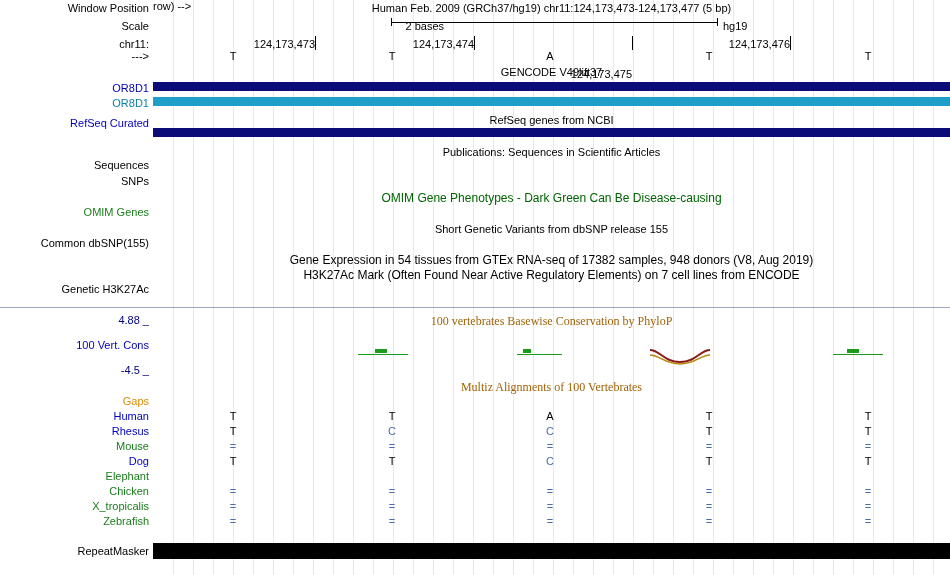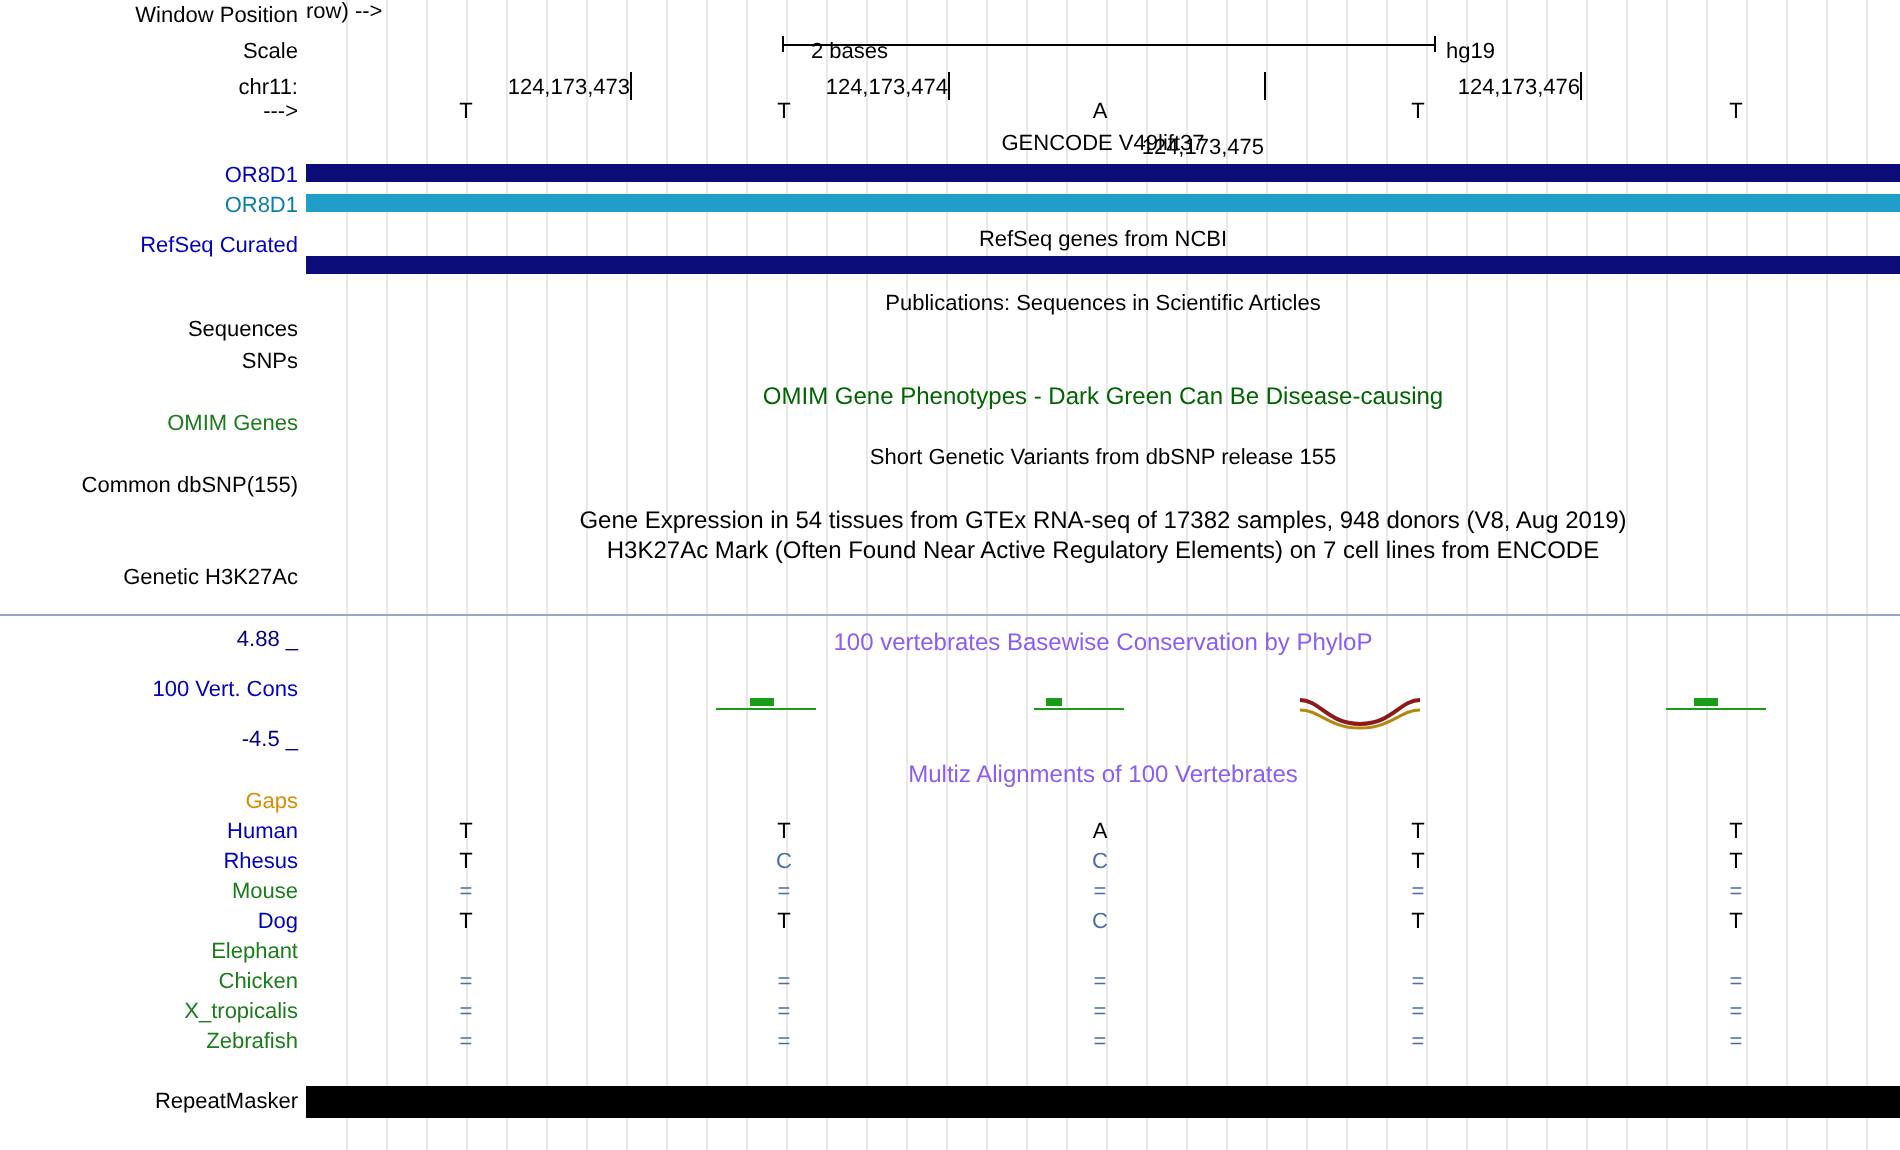--- a/index.html
+++ b/index.html
@@ -121,21 +121,21 @@
     height: 12px;
   }
   .msa-cell {
     position: absolute;
     width: 30px;
     margin-left: -15px;
     text-align: center;
     font-size: 11px;
     line-height: 12px;
   }
-  .title-blue   { color: #8b5cf6; }
+  .title-blue   { color: #a16207; font-family: Liberation Serif, serif; }
   .title-green  { color: #006400; }
   .lbl-blue     { color: #0000c0; }
   .lbl-green    { color: #1a7d1a; }
   .lbl-orange   { color: #d98c00; }
   .lbl-teal     { color: #0b7fa8; }
   .scale-bar {
     position: absolute;
     height: 8px;
     border-left: 1px solid #000;
     border-right: 1px solid #000;
@@ -224,20 +224,21 @@
     <div class="lbl lbl-green" style="top:485px">Chicken</div>
     <div class="lbl lbl-green" style="top:500px">X_tropicalis</div>
     <div class="lbl lbl-green" style="top:515px">Zebrafish</div>
 
     <div class="lbl" style="top:545px">RepeatMasker</div>
   </div>
 
   <div class="datacol">
 
     
+    <div class="centered" style="top:2px">Human Feb. 2009 (GRCh37/hg19)   chr11:124,173,473-124,173,477 (5 bp)</div>
 
     
     <div style="position:absolute; top:20px; left:186px; width:105px; text-align:right; font-size:11px; line-height:12px;">2 bases</div>
     <div class="scale-bar" style="top:18px; left:238px; width:325px;"></div>
     <div style="position:absolute; top:20px; left:570px; font-size:11px; line-height:12px;">hg19</div>
 
     
     <div class="ruler-label" style="top:38px; left:82px;  width:80px;">124,173,473</div>
     <div class="ruler-label" style="top:38px; left:241px; width:80px;">124,173,474</div>
     <div class="ruler-label" style="top:38px; left:399px; width:80px;margin-top:30px;">124,173,475</div>

